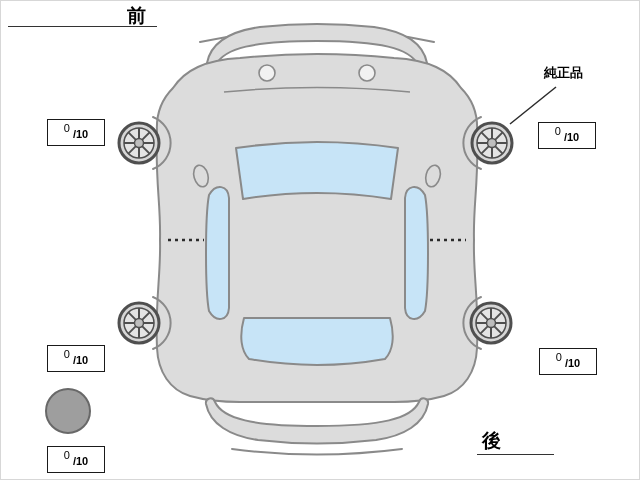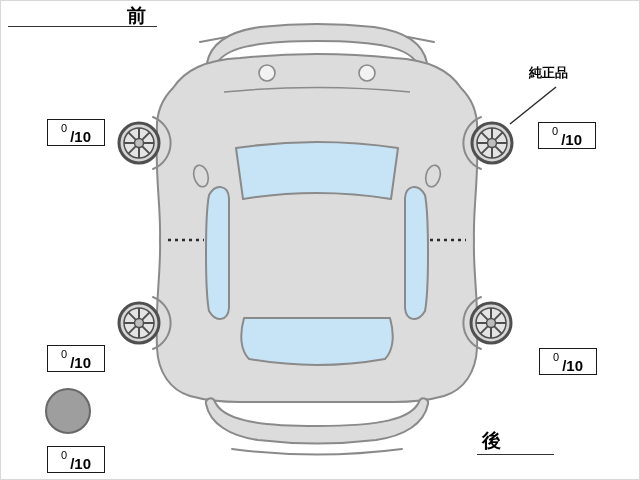--- a/index.html
+++ b/index.html
@@ -20,28 +20,28 @@
   .wheel-spoke{stroke:#4f4f4f;stroke-width:2;}
   .wheel-hub{fill:#bdbdbd;stroke:#4f4f4f;stroke-width:1.5;}
   .spare-circle{stroke:#686868;stroke-width:2;}
 
   .jp-label{position:absolute;font-size:19px;font-weight:bold;line-height:1;}
   .front-label{left:127px;top:6px;}
   .rear-label{left:482px;top:431px;}
   .underline{position:absolute;height:0;border-top:1px solid #333;}
   .front-underline{left:8px;top:26px;width:149px;}
   .rear-underline{left:477px;top:454px;width:77px;}
-  .genuine-label{position:absolute;left:529px;top:66px;font-size:13px;font-weight:bold;line-height:1;}
+  .genuine-label{position:absolute;left:544px;top:66px;font-size:13px;font-weight:bold;line-height:1;}
 
   .score-box{
     position:absolute;width:58px;height:27px;background:#fff;border:1px solid #1a1a1a;
     display:flex;justify-content:center;box-sizing:border-box;
   }
   .score-value{font-size:11px;line-height:1;margin-top:3px;}
-  .score-denom{font-size:15px;font-weight:bold;line-height:1;margin-top:9px;margin-left:3px;}
+  .score-denom{font-size:11px;font-weight:bold;line-height:1;margin-top:9px;margin-left:3px;}
   .box-fl{left:47px;top:119px;}
   .box-fr{left:538px;top:122px;}
   .box-rl{left:47px;top:345px;}
   .box-rr{left:539px;top:348px;}
   .box-spare{left:47px;top:446px;}
 </style>
 </head>
 <body>
 
 <div class="frame">

